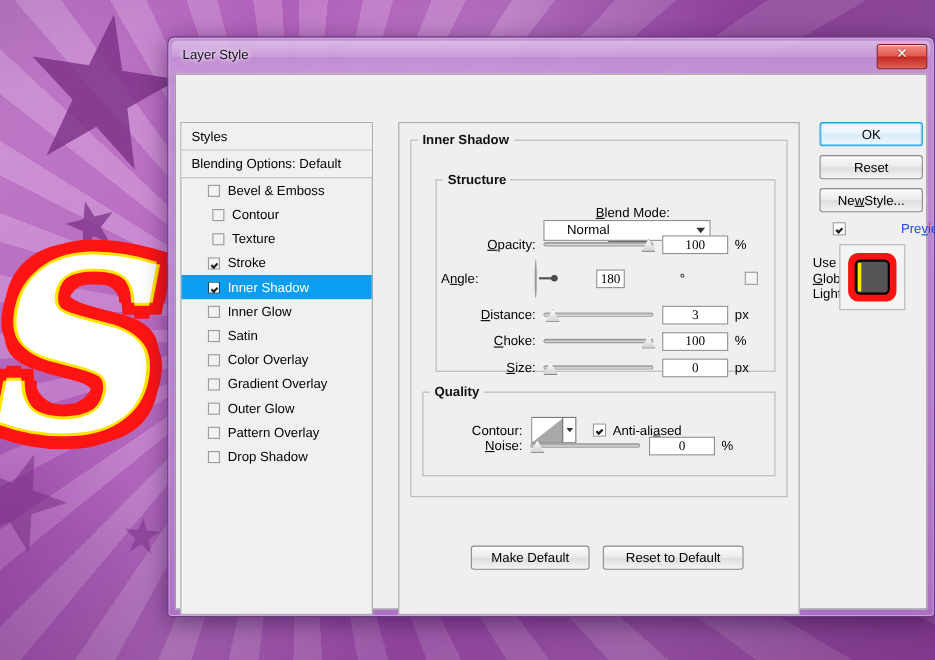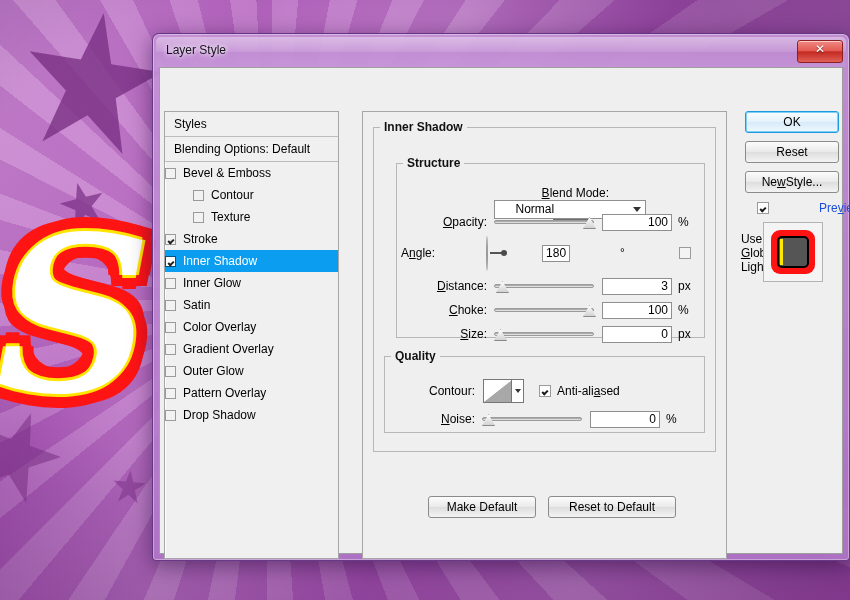--- a/index.html
+++ b/index.html
@@ -103,21 +103,21 @@
   #stylesPanel{
     position:absolute;left:4px;top:43px;width:175px;height:448px;
     background:#f0f0f0;border:1px solid #a6a6a6;box-sizing:border-box;
     box-shadow:inset 1px 1px 0 #fff;
   }
   .sl-head{
     height:24px;line-height:24px;padding-left:9px;font-size:12px;color:#000;
     border-bottom:1px solid #bdbdbd;background:#f0f0f0;
   }
   .sl-row{
-    height:22px;line-height:22px;font-size:12px;color:#000;padding-left:0;
+    height:22px;line-height:22px;font-size:12px;color:#000;padding-left:24px;
     display:flex;align-items:center;cursor:default;white-space:nowrap;
   }
   .sl-row.sel{background:#0b9ef0;color:#fff;}
   .sl-row.indent{padding-left:28px;}
   .cbx{
     width:11px;height:11px;border:1px solid #9a9a9a;background:#f2f2f2;
     display:inline-block;margin-right:7px;position:relative;flex:0 0 auto;
     box-sizing:border-box;
   }
   .cbx.on::after{
@@ -139,23 +139,23 @@
   legend{font-size:12px;font-weight:bold;color:#111;padding:0 4px;margin-left:6px;}
   #fsInner{left:10px;top:8px;right:10px;height:330px;}
   #fsStruct{left:22px;top:22px;right:10px;height:180px;}
   #fsQuality{left:10px;top:215px;right:10px;height:82px;}
 
   .row{position:absolute;height:20px;display:flex;align-items:center;font-size:12px;color:#000;}
   .lbl{text-align:right;white-space:nowrap;}
   u{text-decoration:underline;}
 
   .num{
-    width:70px;height:17px;border:1px solid #8f8f8f;background:#fff;
-    font-size:12px;color:#000;text-align:right;padding:0 3px;box-sizing:border-box;
-    line-height:15px;font-family:Liberation Sans, sans-serif;
+    width:60px;height:17px;border:1px solid #8f8f8f;background:#fff;
+    font-size:12px;color:#000;text-align:center;padding:0 3px;box-sizing:border-box;
+    line-height:15px;font-family:Liberation Serif, serif;
   }
   .unit{font-size:12px;color:#000;margin-left:6px;}
 
   .combo{
     width:152px;height:19px;border:1px solid #8f8f8f;background:#fff;position:relative;
     box-sizing:border-box;font-size:12px;line-height:17px;padding-left:21px;color:#000;
   }
   .combo .arr{
     position:absolute;right:4px;top:6px;width:0;height:0;
     border-left:4px solid transparent;border-right:4px solid transparent;border-top:5px solid #333;
@@ -397,21 +397,21 @@
             <span class="lbl" style="width:86px;">Contour:</span>
             <div id="contourSw" style="margin-left:8px;">
               <div class="fill"></div>
               <div class="sep"></div>
               <div class="arr"></div>
             </div>
             <span class="ck on" style="margin-left:15px;"></span>
             <span style="margin-left:6px;">Anti-ali<u>a</u>sed</span>
           </div>
 
-          <div class="row" style="left:4px;top:46px;width:330px;">
+          <div class="row" style="left:4px;top:32px;width:330px;">
             <span class="lbl" style="width:86px;"><u>N</u>oise:</span>
             <div class="slider" style="width:100px;margin-left:7px;">
               <div class="track"></div>
               <div class="thumb" style="left:0px;"></div>
             </div>
             <div class="num" style="margin-left:8px;">0</div>
             <span class="unit">%</span>
           </div>
         </fieldset>
       </fieldset>

